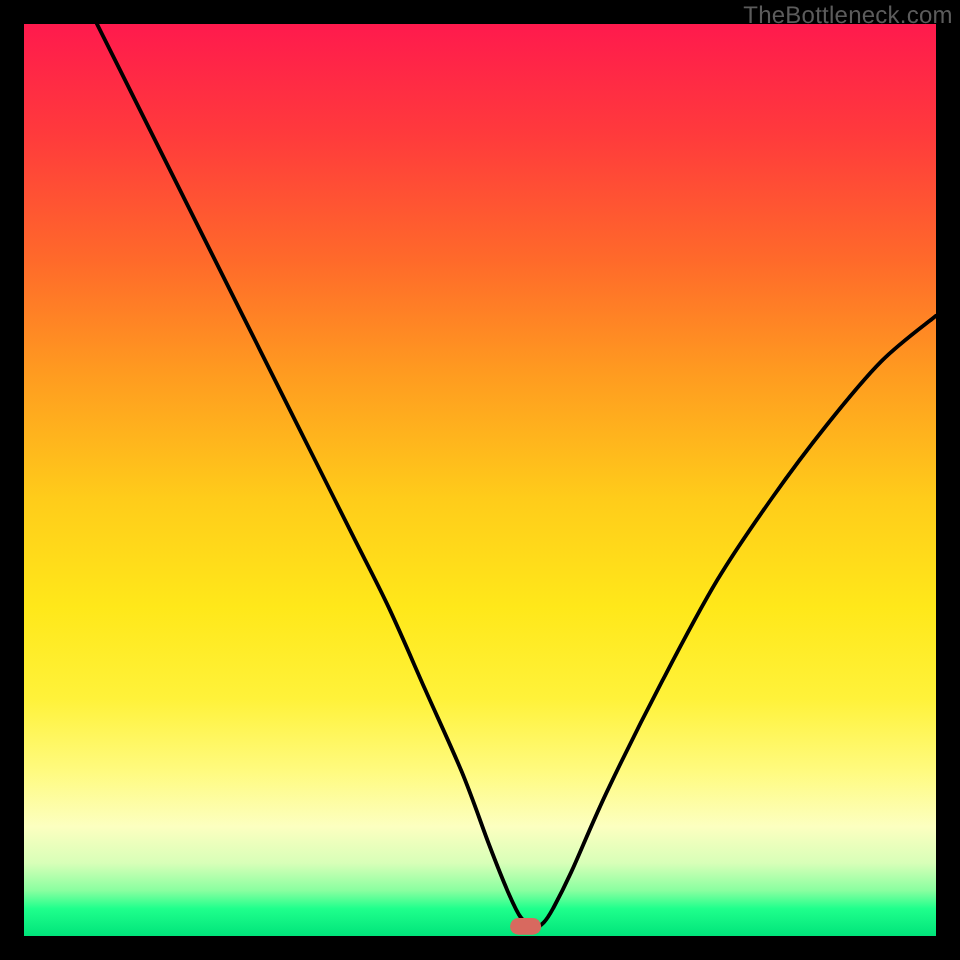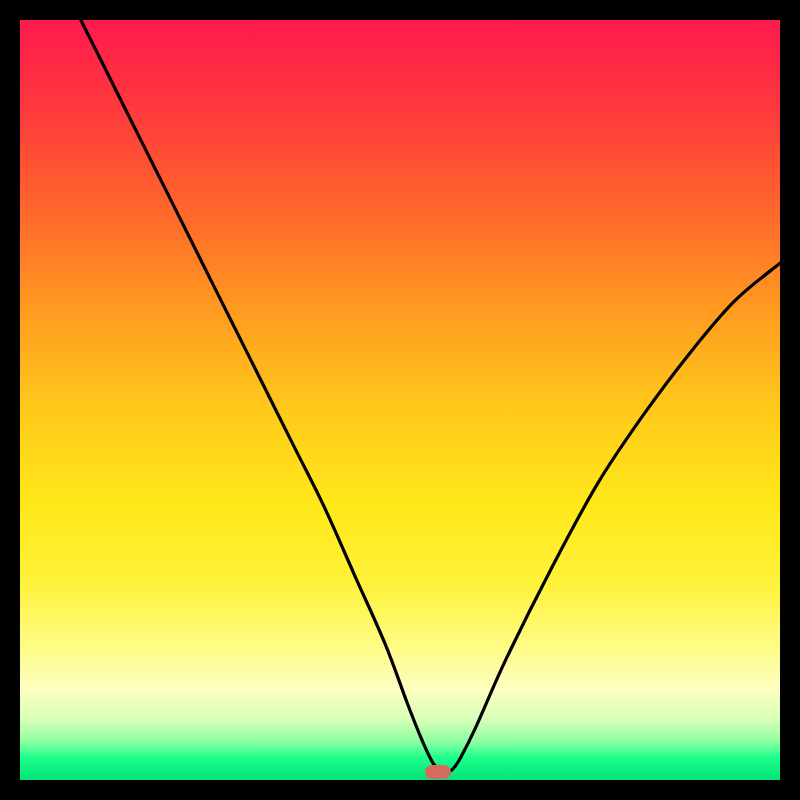--- a/index.html
+++ b/index.html
@@ -62,20 +62,21 @@
     color: #5c5c5c;
     font-size: 20px;
     letter-spacing: 0.2px;
     user-select: none;
   }
 </style>
 </head>
 <body>
 
 <div class="chart-wrap">
+  <div class="watermark">TheBottleneck.com</div>
 
   <div class="plot-area">
     <svg class="curve-svg" viewBox="0 0 760 760" preserveAspectRatio="none">
       <path id="curve-path" fill="none" stroke="#000" stroke-width="3.2" stroke-linejoin="round" stroke-linecap="round" d="M 60.8 0.0 C 65.9 10.1, 81.1 40.5, 91.2 60.8 C 101.3 81.1, 111.5 101.3, 121.6 121.6 C 131.7 141.9, 141.9 162.1, 152.0 182.4 C 162.1 202.7, 172.3 222.9, 182.4 243.2 C 192.5 263.5, 202.7 283.7, 212.8 304.0 C 222.9 324.3, 233.1 344.5, 243.2 364.8 C 253.3 385.1, 263.5 405.3, 273.6 425.6 C 283.7 445.9, 293.9 464.9, 304.0 486.4 C 314.1 507.9, 324.3 532.0, 334.4 554.8 C 344.5 577.6, 355.9 601.7, 364.8 623.2 C 373.7 644.7, 381.3 667.5, 387.6 684.0 C 393.9 700.5, 398.4 711.9, 402.8 722.0 C 407.2 732.1, 410.4 739.7, 414.2 744.8 C 418.0 749.9, 422.4 751.8, 425.6 752.4 C 428.8 753.0, 430.7 751.1, 433.2 748.6 C 435.7 746.1, 437.0 744.2, 440.8 737.2 C 444.6 730.2, 448.4 723.3, 456.0 706.8 C 463.6 690.3, 473.7 665.0, 486.4 638.4 C 499.1 611.8, 516.8 576.3, 532.0 547.2 C 547.2 518.1, 562.4 488.9, 577.6 463.6 C 592.8 438.3, 608.0 416.7, 623.2 395.2 C 638.4 373.7, 653.6 353.4, 668.8 334.4 C 684.0 315.4, 699.2 296.4, 714.4 281.2 C 729.6 266.0, 752.4 249.5, 760.0 243.2"></path>
     </svg>
     <div id="marker" class="marker" style="left: 418px; top: 752.4px;"></div>
   </div>
 </div>
 
 </body></html>

